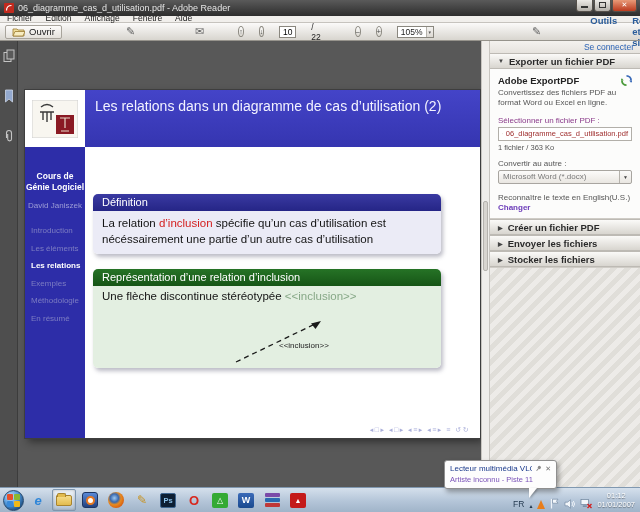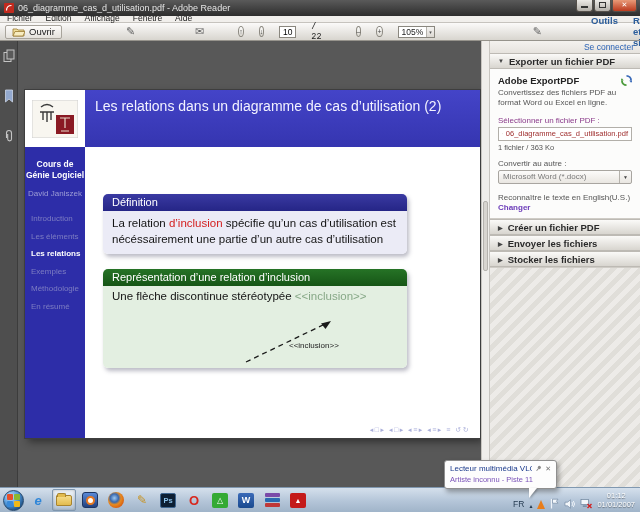--- a/index.html
+++ b/index.html
@@ -30,50 +30,50 @@
   .tsep{width:1px;height:12px;background:#b3b0a9;margin:0 2px;}
   .tbtn{display:flex;align-items:center;gap:4px;border:1px solid #a8a49c;border-radius:2px;
     background:linear-gradient(#fdfcfb,#e4e1db);padding:1px 6px;height:14px;color:#222;}
   .ticon{display:inline-flex;align-items:center;justify-content:center;width:13px;height:13px;}
   .tglyph{font-size:11px;color:#666;line-height:13px;}
   .circlebtn{width:11px;height:11px;border-radius:50%;border:1px solid #8a877f;
     background:linear-gradient(#fdfdfc,#dcd9d2);font-size:7px;line-height:9px;
     text-align:center;color:#444;}
   .pagebox{width:17px;height:12px;border:1px solid #8a877f;font-size:8.5px;text-align:center;
     padding:0;background:#fff;font-family:"Liberation Sans",sans-serif;}
-  .ptotal{color:#222;font-size:8.5px;font-family:Liberation Mono, monospace;}
+  .ptotal{color:#222;font-size:8.5px;}
   .zoombox{display:flex;align-items:center;border:1px solid #8a877f;background:#fff;
     height:12px;font-size:8.5px;padding:0 0 0 3px;gap:3px;color:#222;}
   .zcaret{font-size:5px;color:#555;border-left:1px solid #b5b2ac;padding:0 2px;height:100%;
     display:flex;align-items:center;background:linear-gradient(#f4f3f1,#ddd9d3);}
   .trightlabels{margin-left:auto;display:flex;gap:15px;font-weight:bold;color:#2b5d9b;
     padding-right:7px;font-size:9.5px;}
 
   
   .leftstrip{position:absolute;left:0;top:41px;width:18px;height:446px;background:#4e4e4e;
     border-right:1px solid #3c3c3c;display:flex;flex-direction:column;align-items:center;
     padding-top:8px;gap:26px;}
 
   
   .docpane{position:absolute;left:18px;top:41px;width:463px;height:446px;background:#585858;}
   .page{position:absolute;left:7px;top:49px;width:455px;height:348px;background:#fdba74;
     display:grid;grid-template-columns:60px 1fr;grid-template-rows:57px 1fr;
     box-shadow:0 0 0 1px #3e3e3e,3px 4px 8px rgba(0,0,0,.45);}
   .logo-box{background:#fff;display:flex;align-items:center;justify-content:center;}
-  .side-blue{background:#2d2da8;color:#fff;text-align:center;padding-top:12px;}
+  .side-blue{background:#2d2da8;color:#fff;text-align:center;padding-top:24px;}
   .course{font-size:8.5px;font-weight:bold;line-height:1.3;}
   .author{font-size:8px;color:#9d9dd6;margin-top:8px;line-height:1.3;}
   .snav{margin-top:15px;text-align:left;padding-left:6px;display:flex;flex-direction:column;
     gap:8.5px;font-size:8px;color:#7d7dc2;}
   .snav .active{color:#fff;font-weight:bold;}
   .slide-title{background:linear-gradient(#4444c8,#3535b0);color:#f2f2ff;font-size:14px;
     padding:7px 10px;line-height:1.32;}
   .slide-content{position:relative;background:#fff;overflow:hidden;}
 
-  .cbox{position:absolute;left:18px;width:304px;border-radius:5px;
+  .cbox{position:absolute;left:8px;width:348px;border-radius:5px;
     box-shadow:2px 3px 4px rgba(60,60,90,.35);}
   .bhead{border-radius:5px 5px 0 0;color:#fff;font-size:11px;padding:2px 9px;height:17px;
     line-height:13px;}
   .def{top:47px;}
   .def .bhead{background:linear-gradient(#3a3aa2,#252586);}
   .def .bbody{background:#ebebf6;border-radius:0 0 5px 5px;padding:4px 9px 6px;
     font-size:11.5px;color:#141414;line-height:1.42;}
   .red{color:#d42020;}
   .rep{top:122px;}
   .rep .bhead{background:linear-gradient(#267326,#165516);}

